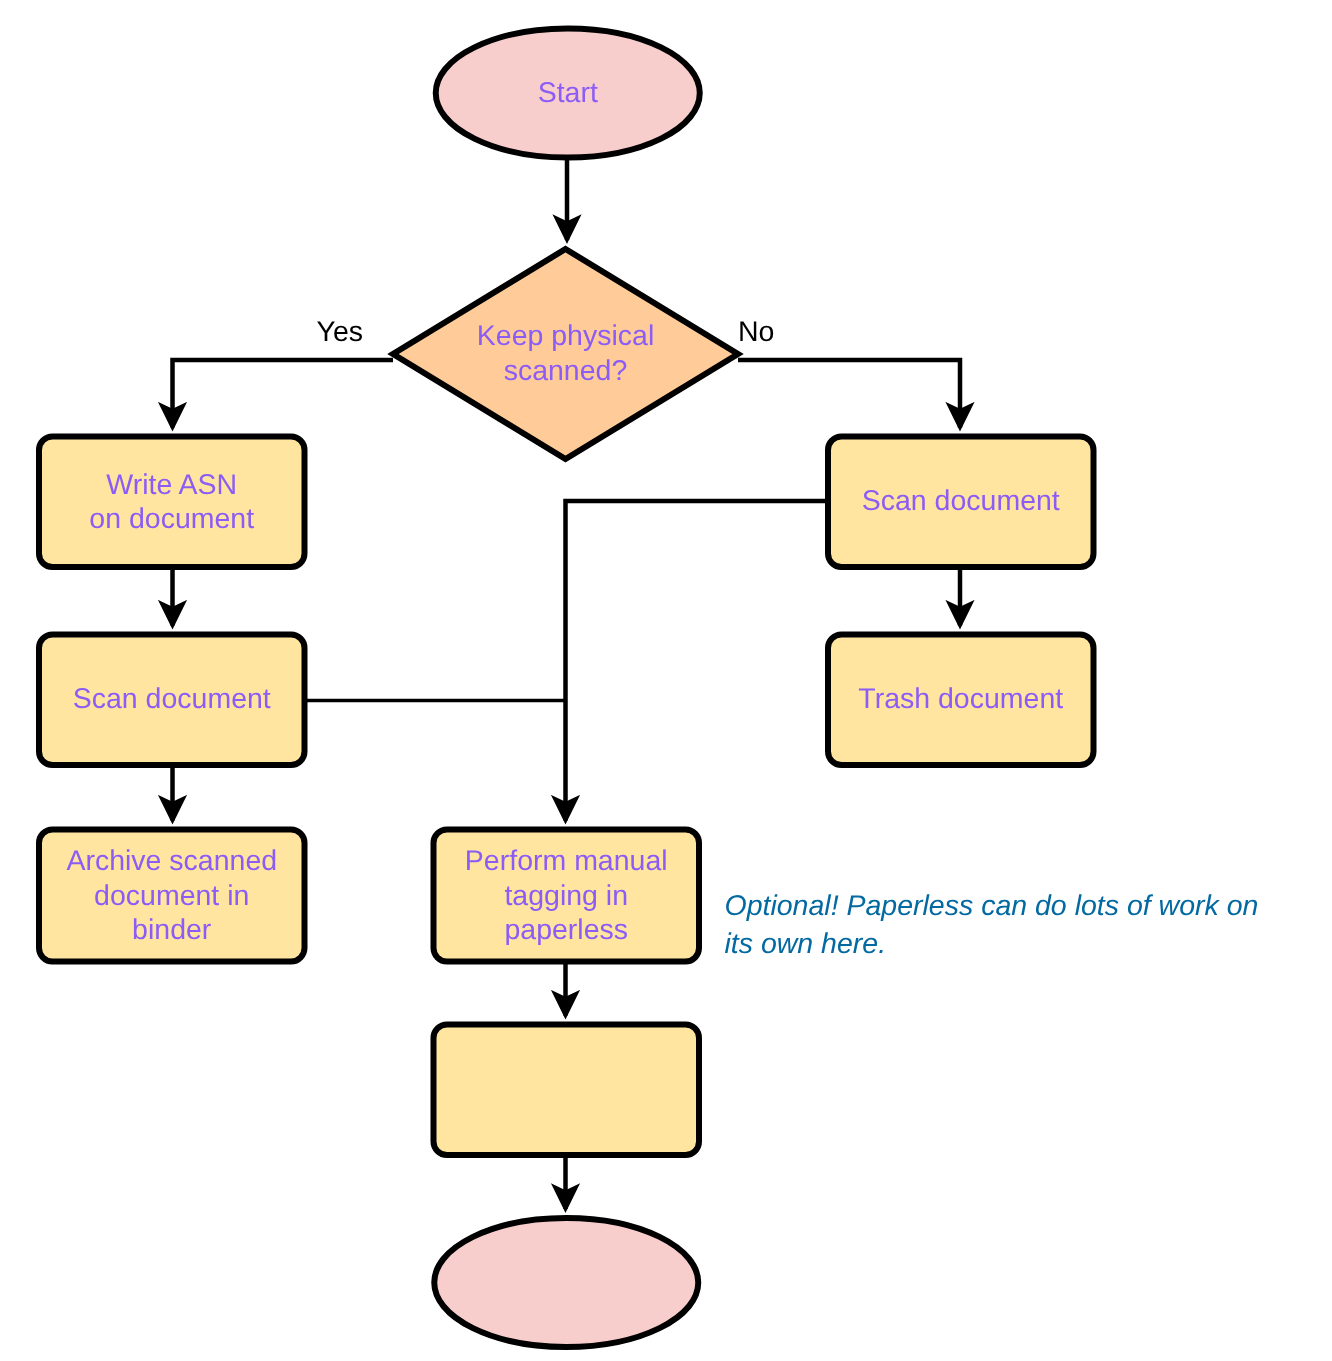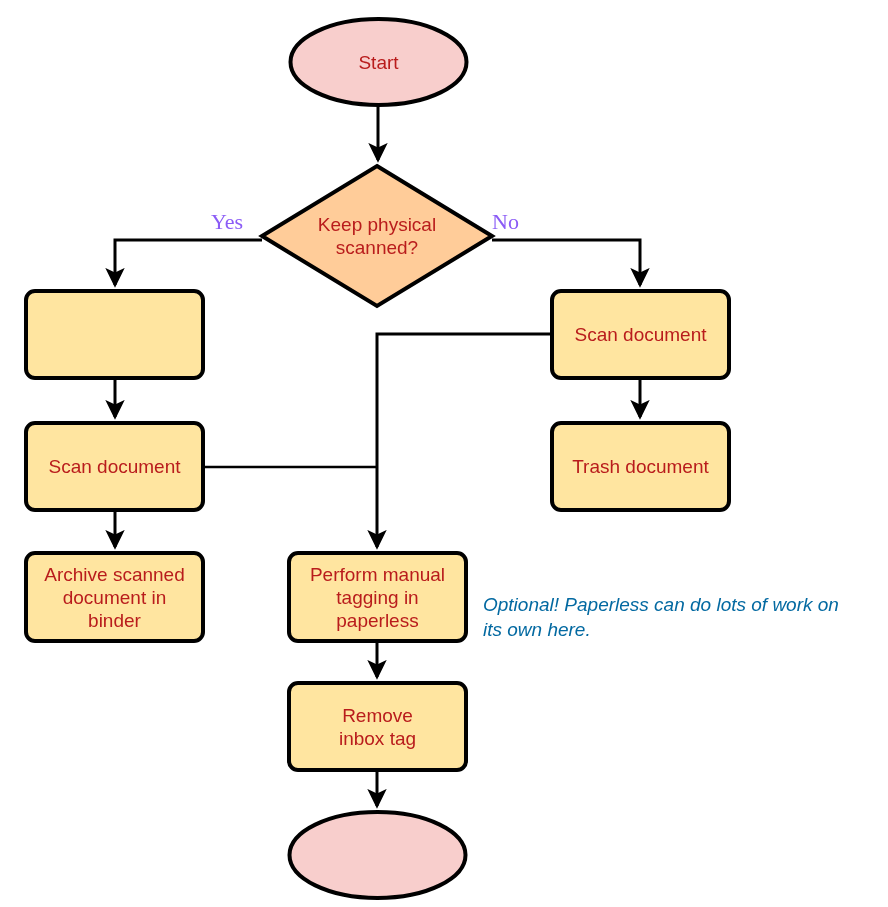--- a/index.html
+++ b/index.html
@@ -26,30 +26,30 @@
   }
   .node-label {
     position: absolute;
     display: flex;
     align-items: center;
     justify-content: center;
     text-align: center;
     font-family: "Liberation Sans", sans-serif;
     font-size: 19px;
     line-height: 23px;
-    color: #b91c1c;
+    color: #8b5cf6;
     pointer-events: none;
     white-space: pre-line;
   }
   .edge-label {
     position: absolute;
-    font-family: Liberation Serif, serif;
-    font-size: 22px;
+    font-family: Liberation Sans, sans-serif;
+    font-size: 19px;
     line-height: 22px;
-    color: #8b5cf6;
+    color: #000000;
     white-space: nowrap;
   }
   .note-text {
     position: absolute;
     font-family: "Liberation Sans", sans-serif;
     font-style: italic;
     font-size: 19px;
     line-height: 25px;
     color: #0369a1;
     white-space: pre-line;
@@ -112,37 +112,37 @@
 
       <ellipse cx="377.5" cy="855" rx="88" ry="43" fill="#f8cecc" stroke="#000000" stroke-width="4"></ellipse>
     </g>
   </svg>
 
   <div class="node-label" style="left:290px; top:19px; width:177px; height:86px;">Start</div>
 
   <div class="node-label" style="left:262px; top:166px; width:230px; height:140px;">Keep physical
 scanned?</div>
 
+  <div class="node-label" style="left:26px; top:291px; width:177px; height:87px;">Write ASN
+on document</div>
 
   <div class="node-label" style="left:26px; top:423px; width:177px; height:87px;">Scan document</div>
 
   <div class="node-label" style="left:26px; top:553px; width:177px; height:88px;">Archive scanned
 document in
 binder</div>
 
   <div class="node-label" style="left:552px; top:291px; width:177px; height:87px;">Scan document</div>
 
   <div class="node-label" style="left:289px; top:553px; width:177px; height:88px;">Perform manual
 tagging in
 paperless</div>
 
   <div class="node-label" style="left:552px; top:423px; width:177px; height:87px;">Trash document</div>
 
-  <div class="node-label" style="left:289px; top:683px; width:177px; height:87px;">Remove
-inbox tag</div>
 
 
   <div class="edge-label" style="left:211px; top:211px;">Yes</div>
 
   <div class="edge-label" style="left:492px; top:211px;">No</div>
 
   <div class="note-text" style="left:483px; top:592px; width:400px;">Optional! Paperless can do lots of work on
 its own here.</div>
 
 </div>

